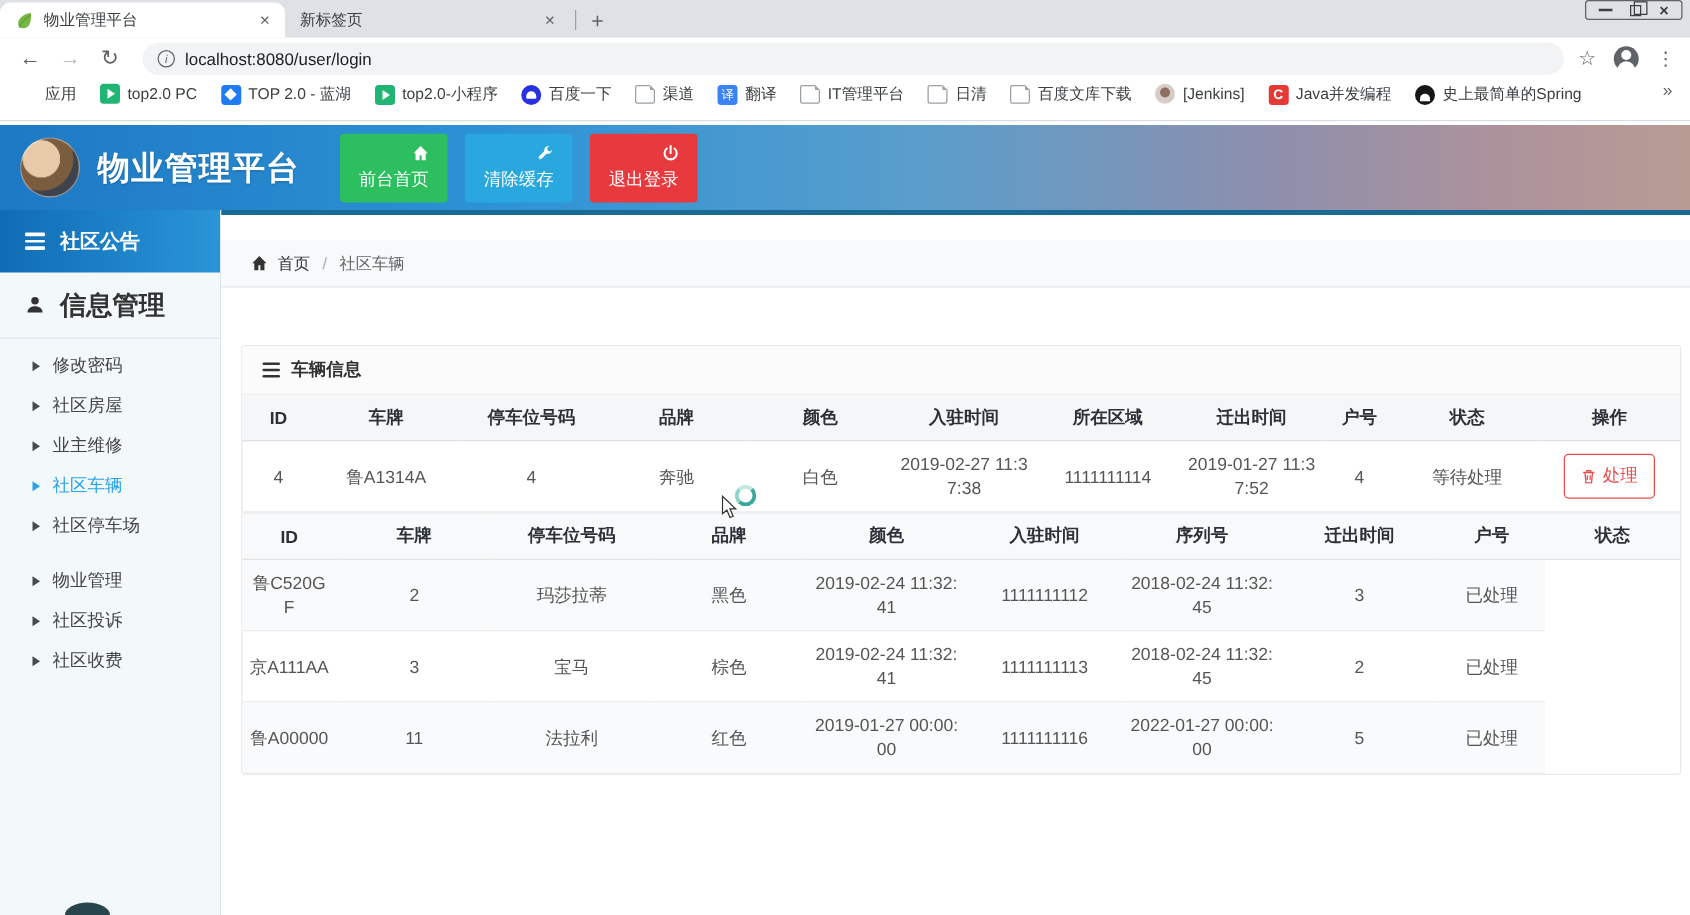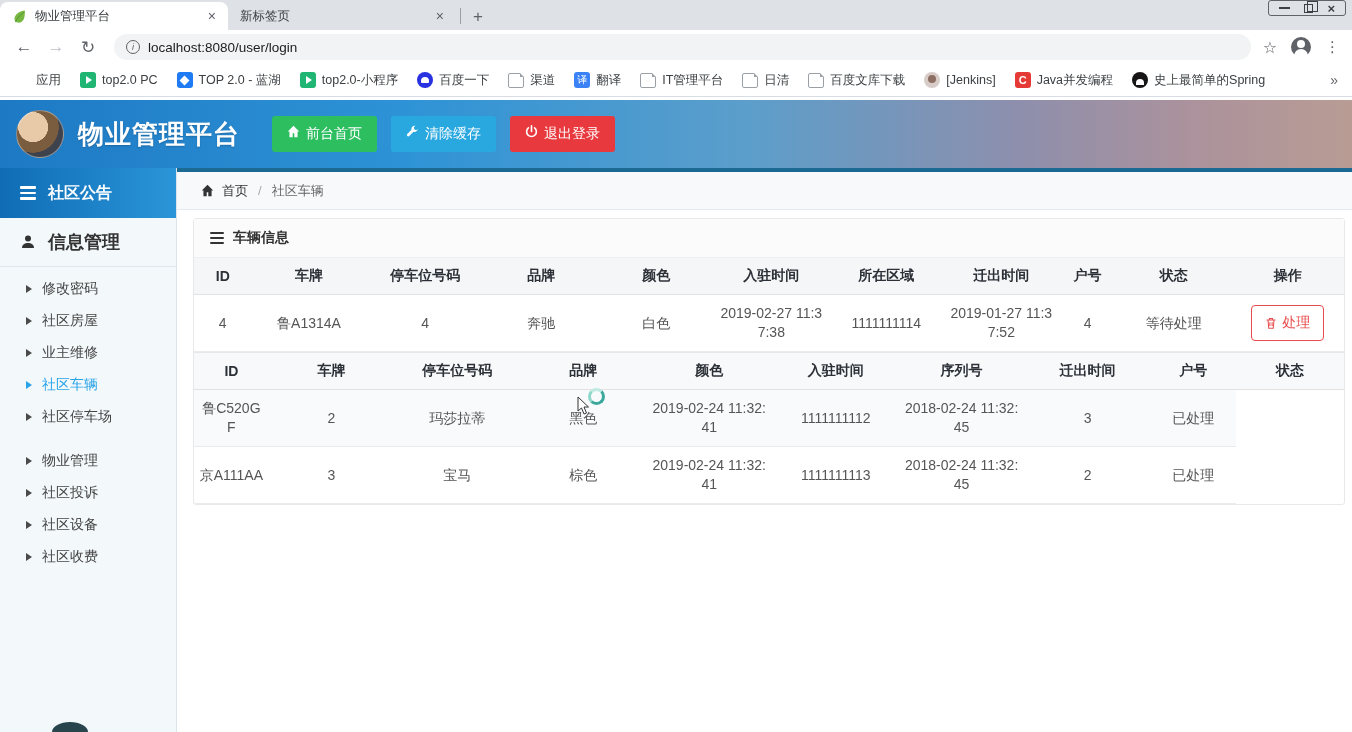--- a/index.html
+++ b/index.html
@@ -25,21 +25,21 @@
   .nav-ico.dim { color:#bdc1c6; }
   .omnibox { flex:1; height:26px; background:#f1f3f4; border-radius:13px; margin:0 8px; display:flex; align-items:center; padding:0 12px; gap:8px; }
   .info-ico { width:14px; height:14px; border:1.2px solid #5f6368; border-radius:50%; color:#5f6368; font-size:9px; line-height:12px; text-align:center; font-style:italic; }
   .url { font-size:13.5px; color:#202124; }
   .star-ico { font-size:16px; color:#5f6368; margin-right:10px; }
   .profile-ico { width:20px; height:20px; border-radius:50%; background:#5f6368; position:relative; margin-right:10px; }
   .profile-ico:before { content:""; position:absolute; left:6px; top:3px; width:8px; height:8px; border-radius:50%; background:#fff; }
   .profile-ico:after { content:""; position:absolute; left:3px; top:12px; width:14px; height:9px; border-radius:7px 7px 0 0; background:#fff; }
   .dots-ico { color:#5f6368; font-size:15px; letter-spacing:0; margin-right:2px; }
 
-  .bookmarks { height:33px; background:#fff; border-bottom:1px solid #d7dde3; display:flex; align-items:center; padding:0 8px; gap:7px; overflow:hidden; }
+  .bookmarks { height:33px; background:#fff; border-bottom:1px solid #d7dde3; display:flex; align-items:flex-start; padding:0 8px; gap:7px; overflow:hidden; }
   .bm { display:flex; align-items:center; gap:6px; font-size:12.5px; color:#3c4043; white-space:nowrap; padding:3px 6px; }
   .bm-ico { width:16px; height:16px; flex:0 0 16px; display:flex; align-items:center; justify-content:center; font-size:10px; color:#fff; }
   .ico-apps { display:grid; grid-template-columns:repeat(3,4px); grid-template-rows:repeat(3,4px); gap:1px; }
   .ico-apps i { background:#7b7f85; border-radius:1px; }
   .ico-apps i:nth-child(1){background:#ea4335}.ico-apps i:nth-child(2){background:#fbbc05}.ico-apps i:nth-child(3){background:#34a853}
   .ico-apps i:nth-child(4){background:#4285f4}.ico-apps i:nth-child(5){background:#ea4335}.ico-apps i:nth-child(6){background:#34a853}
   .ico-apps i:nth-child(7){background:#fbbc05}.ico-apps i:nth-child(8){background:#4285f4}.ico-apps i:nth-child(9){background:#ea4335}
   .ico-play { background:#21b573; border-radius:3px; }
   .ico-play:before { content:""; border-left:6px solid #fff; border-top:4px solid transparent; border-bottom:4px solid transparent; margin-left:2px; }
   .ico-lanhu { background:#1f7bf4; border-radius:3px; }
@@ -54,46 +54,46 @@
   .ico-redc { background:#e53935; border-radius:3px; font-weight:bold; font-size:11px; }
   .ico-github { background:#171515; border-radius:50%; position:relative; }
   .ico-github:before { content:""; width:8px; height:6px; background:#fff; border-radius:4px 4px 0 0; margin-top:4px; }
   .bm-overflow { margin-left:auto; color:#5f6368; font-size:14px; padding-right:6px; }
 
   
   .app-header { height:68px; margin-top:3px; display:flex; align-items:center; gap:14px; padding:0 16px;
     background:linear-gradient(90deg,#1d79c4 0%,#2e93d6 30%,#5b9ecb 55%,#8d8fad 75%,#ab929c 88%,#b89c94 100%); }
   .avatar { width:48px; height:48px; border-radius:50%; background:radial-gradient(circle at 35% 35%, #e8c9a8 0 35%, #7a5c3e 36% 60%, #3d424d 61%); border:1px solid rgba(255,255,255,.4); }
   .app-title { color:#fff; font-size:26px; font-weight:bold; letter-spacing:1px; margin-right:18px; text-shadow:0 1px 2px rgba(0,0,0,.2); }
-  .hbtn { display:flex; align-items:flex-start; gap:6px; color:#fff; font-size:14px; padding:9px 15px; border-radius:3px; border:none; cursor:pointer; }
+  .hbtn { display:flex; align-items:flex-end; gap:6px; color:#fff; font-size:14px; padding:9px 15px; border-radius:3px; border:none; cursor:pointer;flex-direction:column; }
   .hbtn svg { flex:0 0 auto; }
 
   
   .main { display:flex; height:564px; }
   .sidebar { width:177px; flex:0 0 177px; background:#f3f8fb; border-right:1px solid #dbe5ec; position:relative; }
   .side-band { height:50px; background:linear-gradient(90deg,#0f6cb5,#2a95d8); color:#fff; display:flex; align-items:center; gap:12px; padding:0 20px; font-size:16px; font-weight:bold; }
   .bars { display:flex; flex-direction:column; gap:3px; }
   .bars i { width:16px; height:2.5px; background:currentColor; border-radius:1px; }
-  .section-hd { display:flex; align-items:center; gap:12px; padding:12px 20px; font-size:18px; font-weight:bold; color:#333; border-bottom:1px solid #dde7ee; }
+  .section-hd { display:flex; align-items:center; gap:12px; padding:12px 20px; font-size:21px; font-weight:bold; color:#333; border-bottom:1px solid #dde7ee; }
   .section-hd.second { color:#1e88cf; border-top:1px solid #dde7ee; margin-top:6px; }
   .menu { list-style:none; padding:6px 0; }
   .menu li { display:flex; align-items:center; gap:10px; padding:7px 0 7px 26px; font-size:14px; color:#454545; cursor:pointer; }
   .menu li .tri { width:0; height:0; border-left:6px solid #4a4a4a; border-top:4px solid transparent; border-bottom:4px solid transparent; }
   .menu li.active { color:#29a3e8; }
   .menu li.active .tri { border-left-color:#29a3e8; }
   .corner-dot { position:absolute; left:52px; bottom:-10px; width:36px; height:20px; background:#28454e; border-radius:50%; }
 
-  .content { flex:1; display:flex; flex-direction:column; background:#fff; position:relative; }
+  .content { flex:1; display:flex; flex-direction:column; background:#fff; position:relative;gap:20px; }
   .top-strip { height:4px; background:#1b6a93; }
   .breadcrumb { height:38px; background:#f7f9fa; border-bottom:1px solid #e4e9ed; display:flex; align-items:center; gap:8px; padding:0 24px; font-size:13px; color:#333; }
   .breadcrumb .sep { color:#aaa; margin:0 2px; }
   .breadcrumb .crumb-current { color:#666; }
   .home-ico { color:#333; }
 
-  .panel { margin:8px 7px 0 16px; border:1px solid #e9e9e9; border-radius:3px; background:#fff; }
+  .panel { margin:26px 7px 0 16px; border:1px solid #e9e9e9; border-radius:3px; background:#fff; }
   .panel-hd { display:flex; align-items:center; gap:9px; padding:10px 16px; border-bottom:1px solid #efefef; background:#fbfbfb; font-size:14px; font-weight:bold; color:#333; }
   .panel-hd .bars i { width:14px; height:2px; background:#333; }
 
   table { width:100%; border-collapse:collapse; table-layout:fixed; }
   th { background:#f5f6f7; font-size:14px; font-weight:bold; color:#2c3138; padding:9px 4px; text-align:center; border-bottom:1px solid #e2e2e2; }
   td { font-size:14px; color:#555; padding:9px 4px; text-align:center; vertical-align:middle; border-bottom:1px solid #ebebeb; line-height:19px; word-break:break-all; }
   tr.alt td { background:#f9fafb; }
   .t1 td { height:57px; }
   .t2 th { background:#f8f9fa; border-top:1px solid #e7e7e7; }
   .t2 td { height:51px; }
@@ -273,24 +273,20 @@
     </ul>
 
     <ul class="menu">
       <li>
           <span class="tri"></span>
           <span>物业管理</span>
         </li>
       <li>
           <span class="tri"></span>
           <span>社区投诉</span>
-        </li>
-      <li>
-          <span class="tri"></span>
-          <span>社区设备</span>
         </li>
       <li>
           <span class="tri"></span>
           <span>社区收费</span>
         </li>
     </ul>
     <div class="corner-dot"></div>
   </div>
 
   <div class="content">
@@ -406,20 +402,31 @@
           <td>京A111AA</td>
           <td>3</td>
           <td>宝马</td>
           <td>棕色</td>
           <td>2019-02-24 11:32:41</td>
           <td>1111111113</td>
           <td>2018-02-24 11:32:45</td>
           <td>2</td>
           <td>已处理</td>
         </tr>
+        <tr class="alt">
+          <td>鲁A00000</td>
+          <td>11</td>
+          <td>法拉利</td>
+          <td>红色</td>
+          <td>2019-01-27 00:00:00</td>
+          <td>1111111116</td>
+          <td>2022-01-27 00:00:00</td>
+          <td>5</td>
+          <td>已处理</td>
+        </tr>
       </tbody>
         </table>
     </div>
   </div>
 </div>
 
 <div class="spinner"></div>
 <svg class="cursor" width="16" height="20" viewBox="0 0 16 20">
   <path d="M1 1 L1 15 L4.5 12 L7 18 L9.5 17 L7 11 L11.5 11 Z" fill="#fff" stroke="#333" stroke-width="1"></path>
 </svg>

